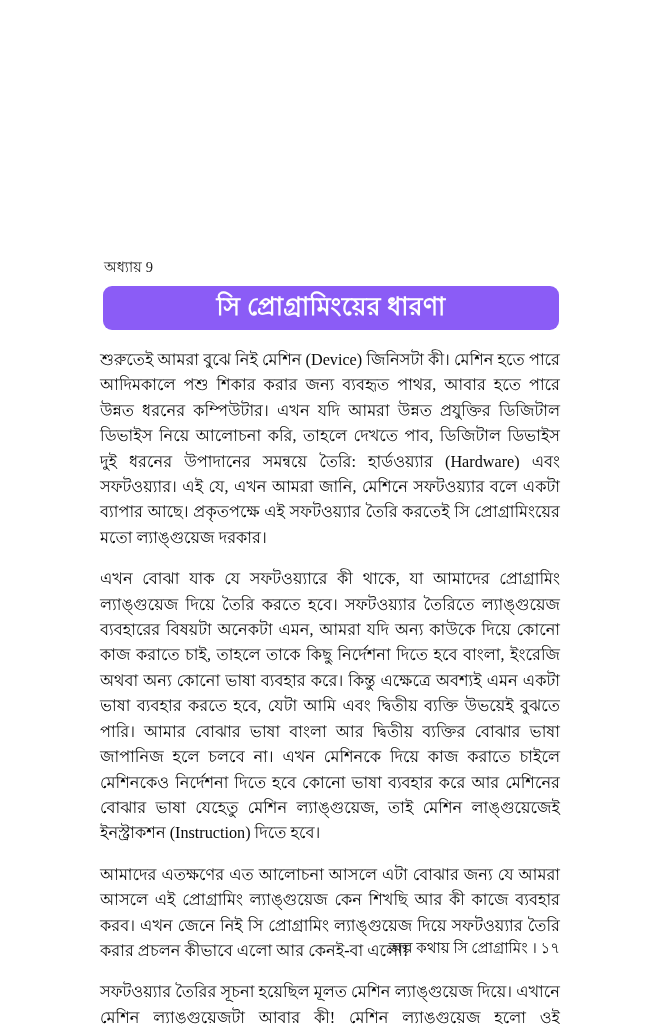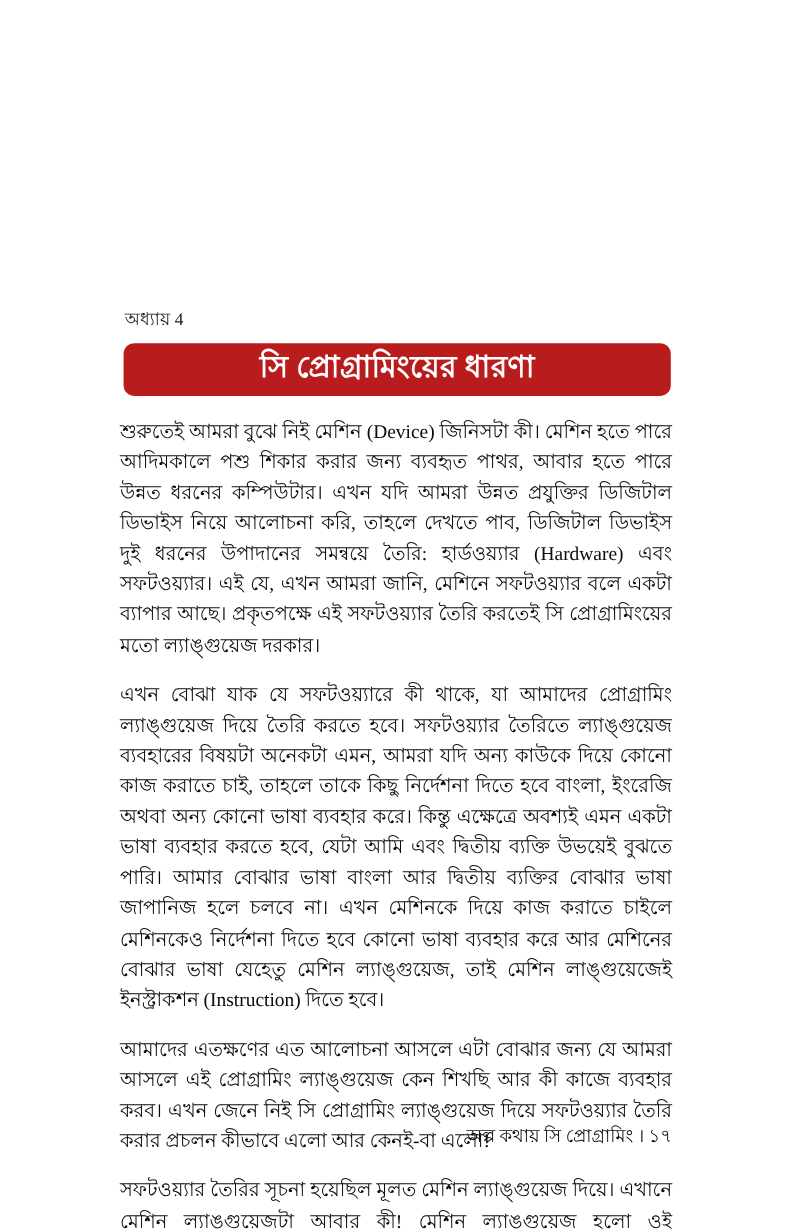--- a/index.html
+++ b/index.html
@@ -32,21 +32,21 @@
 
   .chapter-label {
     font-size: 14.5px;
     line-height: 18px;
     color: #1a1a1a;
     letter-spacing: 0.1px;
     margin: 0 0 10px 4px;
   }
 
   .chapter-banner {
-    background: #b91c1c;
+    background: #8b5cf6;
     color: #ffffff;
     border-radius: 9px;
     height: 44px;
     display: flex;
     align-items: center;
     justify-content: center;
     margin: 0 0 0 3px;
     width: 456px;
     box-sizing: border-box;
   }
@@ -93,21 +93,21 @@
     color: #0a0a0a;
   }
 </style>
 </head>
 <body>
 
 <div class="page">
 
   <div class="content">
 
-    <div class="chapter-label">অধ্যায় 4</div>
+    <div class="chapter-label">অধ্যায় 9</div>
 
     <div class="chapter-banner">
       <span class="chapter-title">সি প্রোগ্রামিংয়ের ধারণা</span>
     </div>
 
     <div class="body-text">
       <p class="para">শুরুতেই আমরা বুঝে নিই মেশিন (Device) জিনিসটা কী। মেশিন হতে পারে আদিমকালে পশু শিকার করার জন্য ব্যবহৃত পাথর, আবার হতে পারে উন্নত ধরনের কম্পিউটার। এখন যদি আমরা উন্নত প্রযুক্তির ডিজিটাল ডিভাইস নিয়ে আলোচনা করি, তাহলে দেখতে পাব, ডিজিটাল ডিভাইস দুই ধরনের উপাদানের সমন্বয়ে তৈরি: হার্ডওয়্যার (Hardware) এবং সফটওয়্যার। এই যে, এখন আমরা জানি, মেশিনে সফটওয়্যার বলে একটা ব্যাপার আছে। প্রকৃতপক্ষে এই সফটওয়্যার তৈরি করতেই সি প্রোগ্রামিংয়ের মতো ল্যাঙ্গুয়েজ দরকার।</p>
       <p class="para">এখন বোঝা যাক যে সফটওয়্যারে কী থাকে, যা আমাদের প্রোগ্রামিং ল্যাঙ্গুয়েজ দিয়ে তৈরি করতে হবে। সফটওয়্যার তৈরিতে ল্যাঙ্গুয়েজ ব্যবহারের বিষয়টা অনেকটা এমন, আমরা যদি অন্য কাউকে দিয়ে কোনো কাজ করাতে চাই, তাহলে তাকে কিছু নির্দেশনা দিতে হবে বাংলা, ইংরেজি অথবা অন্য কোনো ভাষা ব্যবহার করে। কিন্তু এক্ষেত্রে অবশ্যই এমন একটা ভাষা ব্যবহার করতে হবে, যেটা আমি এবং দ্বিতীয় ব্যক্তি উভয়েই বুঝতে পারি। আমার বোঝার ভাষা বাংলা আর দ্বিতীয় ব্যক্তির বোঝার ভাষা জাপানিজ হলে চলবে না। এখন মেশিনকে দিয়ে কাজ করাতে চাইলে মেশিনকেও নির্দেশনা দিতে হবে কোনো ভাষা ব্যবহার করে আর মেশিনের বোঝার ভাষা যেহেতু মেশিন ল্যাঙ্গুয়েজ, তাই মেশিন লাঙ্গুয়েজেই ইনস্ট্রাকশন (Instruction) দিতে হবে।</p>
       <p class="para">আমাদের এতক্ষণের এত আলোচনা আসলে এটা বোঝার জন্য যে আমরা আসলে এই প্রোগ্রামিং ল্যাঙ্গুয়েজ কেন শিখছি আর কী কাজে ব্যবহার করব। এখন জেনে নিই সি প্রোগ্রামিং ল্যাঙ্গুয়েজ দিয়ে সফটওয়্যার তৈরি করার প্রচলন কীভাবে এলো আর কেনই-বা এলো!</p>
       <p class="para last-short">সফটওয়্যার তৈরির সূচনা হয়েছিল মূলত মেশিন ল্যাঙ্গুয়েজ দিয়ে। এখানে মেশিন ল্যাঙ্গুয়েজটা আবার কী! মেশিন ল্যাঙ্গুয়েজ হলো ওই ল্যাঙ্গুয়েজ, যার</p>

